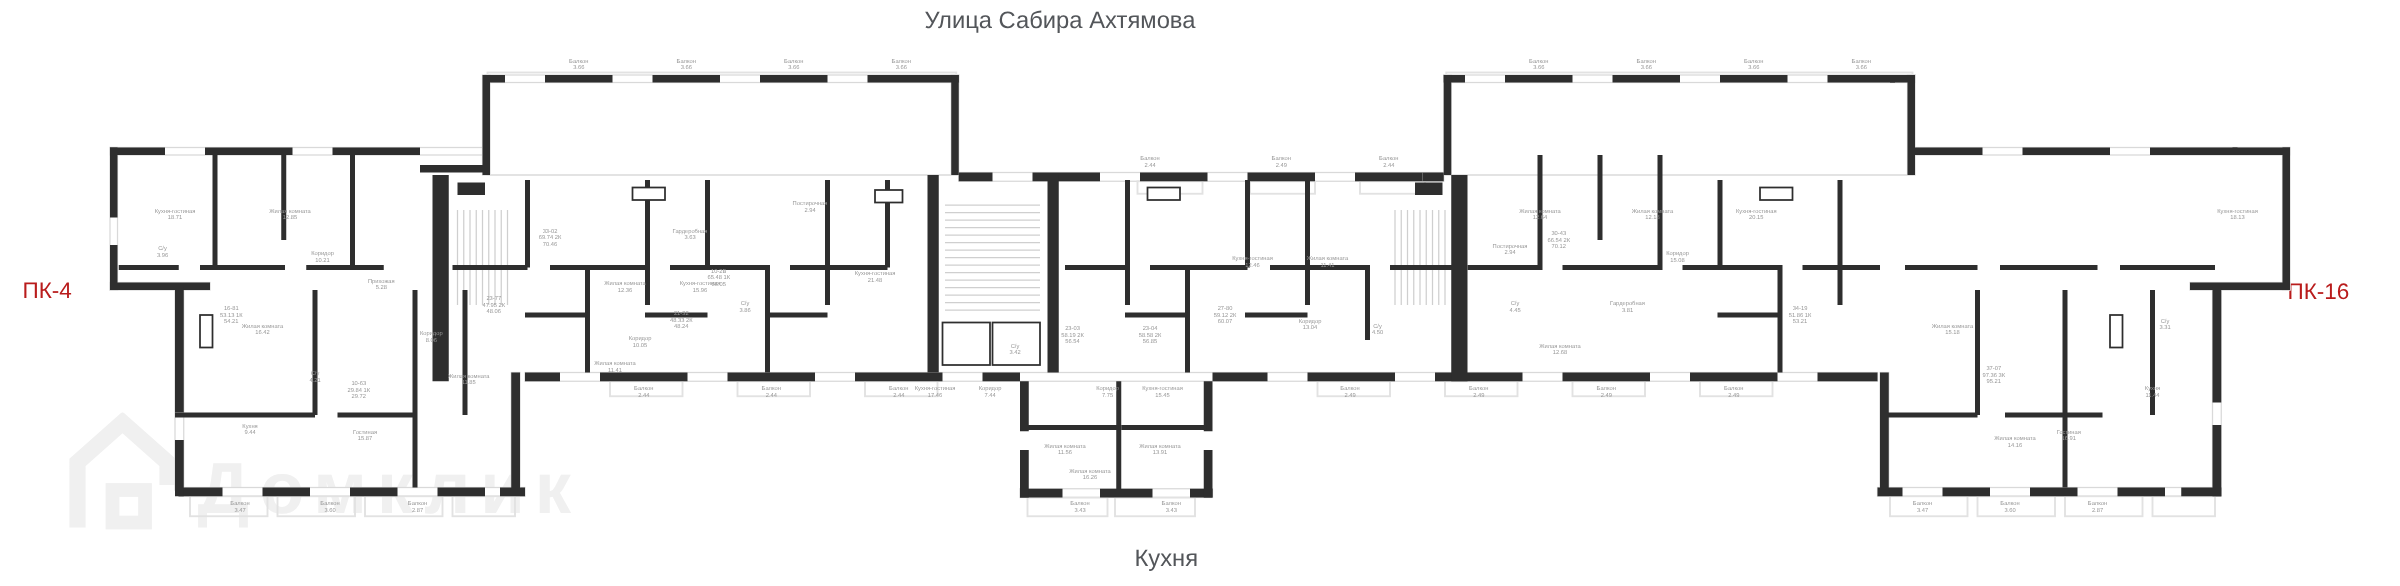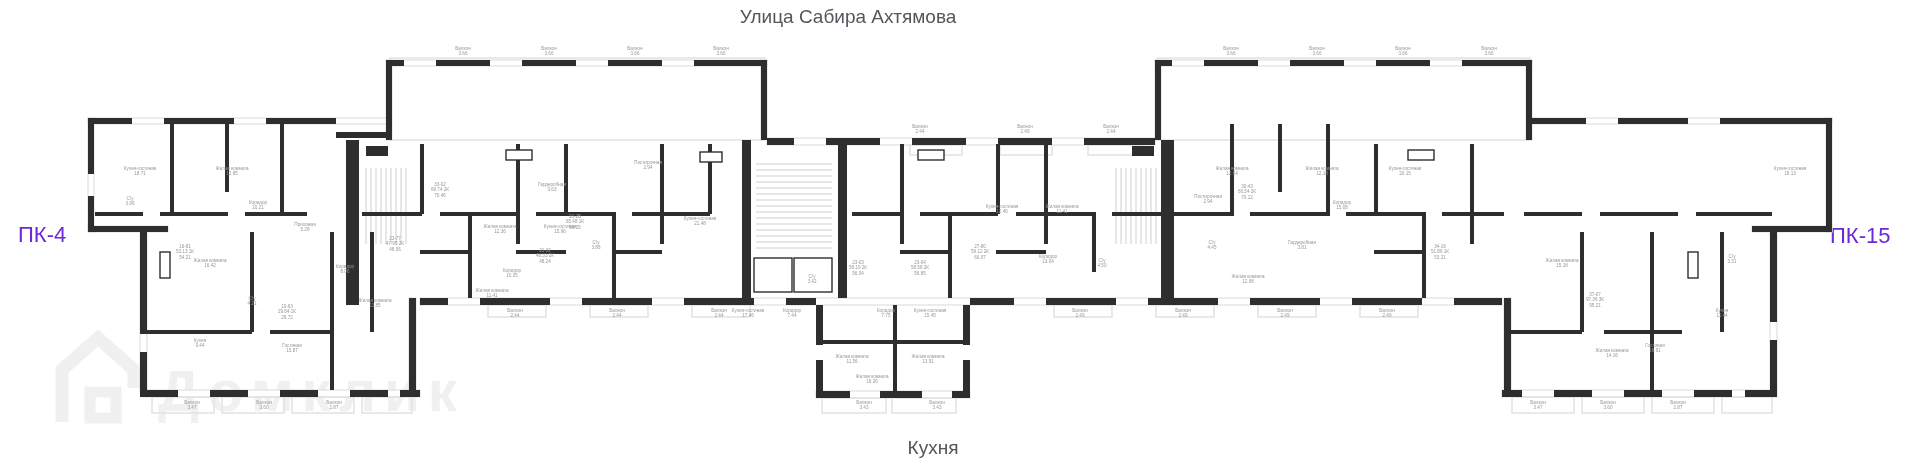--- a/index.html
+++ b/index.html
@@ -2,21 +2,21 @@
 <html><head>
 <meta charset="utf-8">
 <style>
   html,body{margin:0;padding:0;background:#ffffff;}
   .stage{position:relative;width:1920px;height:469px;background:#ffffff;overflow:hidden;
          font-family:"Liberation Sans", sans-serif;}
   .biglabel{position:absolute;color:#53565a;font-size:19px;white-space:nowrap;
             transform:translateX(-50%);}
   .street{left:848px;top:6px;}
   .yard{left:933px;top:437px;}
-  .pk{position:absolute;color:#6d28d9;font-size:22px;white-space:nowrap;}
+  .pk{position:absolute;color:#b91c1c;font-size:18px;white-space:nowrap;}
   .pk4{left:18px;top:222px;}
   .pk14{left:1830px;top:223px;}
   .watermark{position:absolute;left:52px;top:330px;display:flex;align-items:flex-end;
              color:#f0f0f0;z-index:0;}
   .watermark .wm-text{font-size:58px;font-weight:600;letter-spacing:8px;line-height:1;
              margin-left:14px;margin-bottom:6px;}
   svg.plan{position:absolute;left:0;top:0;z-index:1;}
 </style>
 </head>
 <body>
@@ -335,15 +335,15 @@
         <text x="920" y="264" text-anchor="middle" fill="#979797" font-size="4.6" font-family="&quot;Liberation Sans&quot;, sans-serif"><tspan x="920">23-04</tspan><tspan x="920" dy="5.3999999999999995">58.58 2К</tspan><tspan x="920" dy="5.3999999999999995">56.85</tspan></text>
         <text x="980" y="248" text-anchor="middle" fill="#979797" font-size="4.6" font-family="&quot;Liberation Sans&quot;, sans-serif"><tspan x="980">27-80</tspan><tspan x="980" dy="5.3999999999999995">59.12 2К</tspan><tspan x="980" dy="5.3999999999999995">60.07</tspan></text>
         <text x="1247" y="188" text-anchor="middle" fill="#979797" font-size="4.6" font-family="&quot;Liberation Sans&quot;, sans-serif"><tspan x="1247">30-43</tspan><tspan x="1247" dy="5.3999999999999995">66.54 2К</tspan><tspan x="1247" dy="5.3999999999999995">70.12</tspan></text>
         <text x="1440" y="248" text-anchor="middle" fill="#979797" font-size="4.6" font-family="&quot;Liberation Sans&quot;, sans-serif"><tspan x="1440">34-19</tspan><tspan x="1440" dy="5.3999999999999995">51.86 1К</tspan><tspan x="1440" dy="5.3999999999999995">53.21</tspan></text>
         <text x="1595" y="296" text-anchor="middle" fill="#979797" font-size="4.6" font-family="&quot;Liberation Sans&quot;, sans-serif"><tspan x="1595">37-07</tspan><tspan x="1595" dy="5.3999999999999995">97.36 3К</tspan><tspan x="1595" dy="5.3999999999999995">95.21</tspan></text>
       </g>
   </svg>
 
   <div class="biglabel street">Улица Сабира Ахтямова</div>
   <div class="pk pk4">ПК-4</div>
-  <div class="pk pk14">ПК-15</div>
+  <div class="pk pk14">ПК-16</div>
   <div class="biglabel yard">Кухня</div>
 </div>
 
 </body></html>

